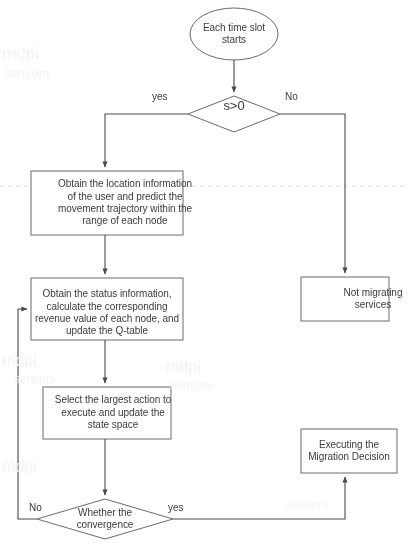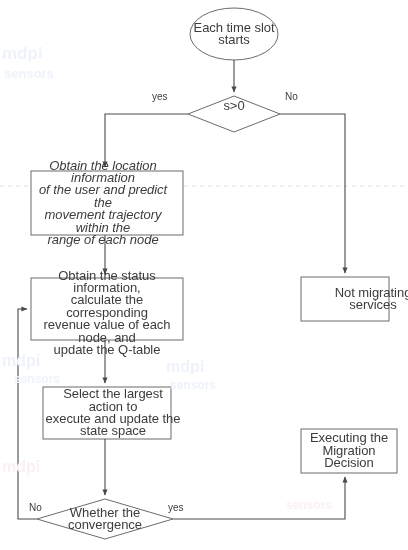--- a/index.html
+++ b/index.html
@@ -22,39 +22,39 @@
     width: 408px;
     height: 550px;
   }
   .node-label {
     position: absolute;
     display: flex;
     align-items: center;
     justify-content: center;
     text-align: center;
     color: #3c3c3c;
-    font-size: 13px;
+    font-size: 10px;
     line-height: 12.4px;
     letter-spacing: -0.05px;
     pointer-events: none;
     white-space: pre-line;
   }
   .edge-label {
     position: absolute;
     color: #3c3c3c;
     font-size: 10px;
     line-height: 10px;
     letter-spacing: -0.05px;
     pointer-events: none;
     white-space: nowrap;
   }
   .wm {
     position: absolute;
     font-family: "Liberation Sans", sans-serif;
-    font-weight: bold;
+    font-weight: normal;
     pointer-events: none;
     user-select: none;
     white-space: nowrap;
   }
   .wm-blue { color: #eef2fb; }
   .wm-pink { color: #fbf0f2; }
 </style>
 </head>
 <body>
 
@@ -111,21 +111,21 @@
     <div class="wm wm-blue" style="left:170px;top:378px; font-size:12px;">sensors</div>
     <div class="wm wm-pink" style="left:2px;  top:458px; font-size:16px;">mdpi</div>
     <div class="wm wm-pink" style="left:286px;top:498px; font-size:12px;">sensors</div>
   </div>
 
   <div class="node-label" style="left:190px; top:8px; width:88px; height:52px;">Each time slot
 starts</div>
 
   <div class="node-label" style="left:204px; top:96px; width:60px; height:20px; font-size:13px;">s&gt;0</div>
 
-  <div class="node-label" style="left:29px; top:171px; width:148px; height:64px;font-style:italic;">Obtain the location information
+  <div class="node-label" style="left:51px; top:171px; width:148px; height:64px;">Obtain the location information
 of the user and predict the
 movement trajectory within the
 range of each node</div>
 
   <div class="node-label" style="left:33px; top:278px; width:148px; height:70px;">Obtain the status information,
 calculate the corresponding
 revenue value of each node, and
 update the Q-table</div>
 
   <div class="node-label" style="left:45px; top:387px; width:136px; height:52px;">Select the largest action to

